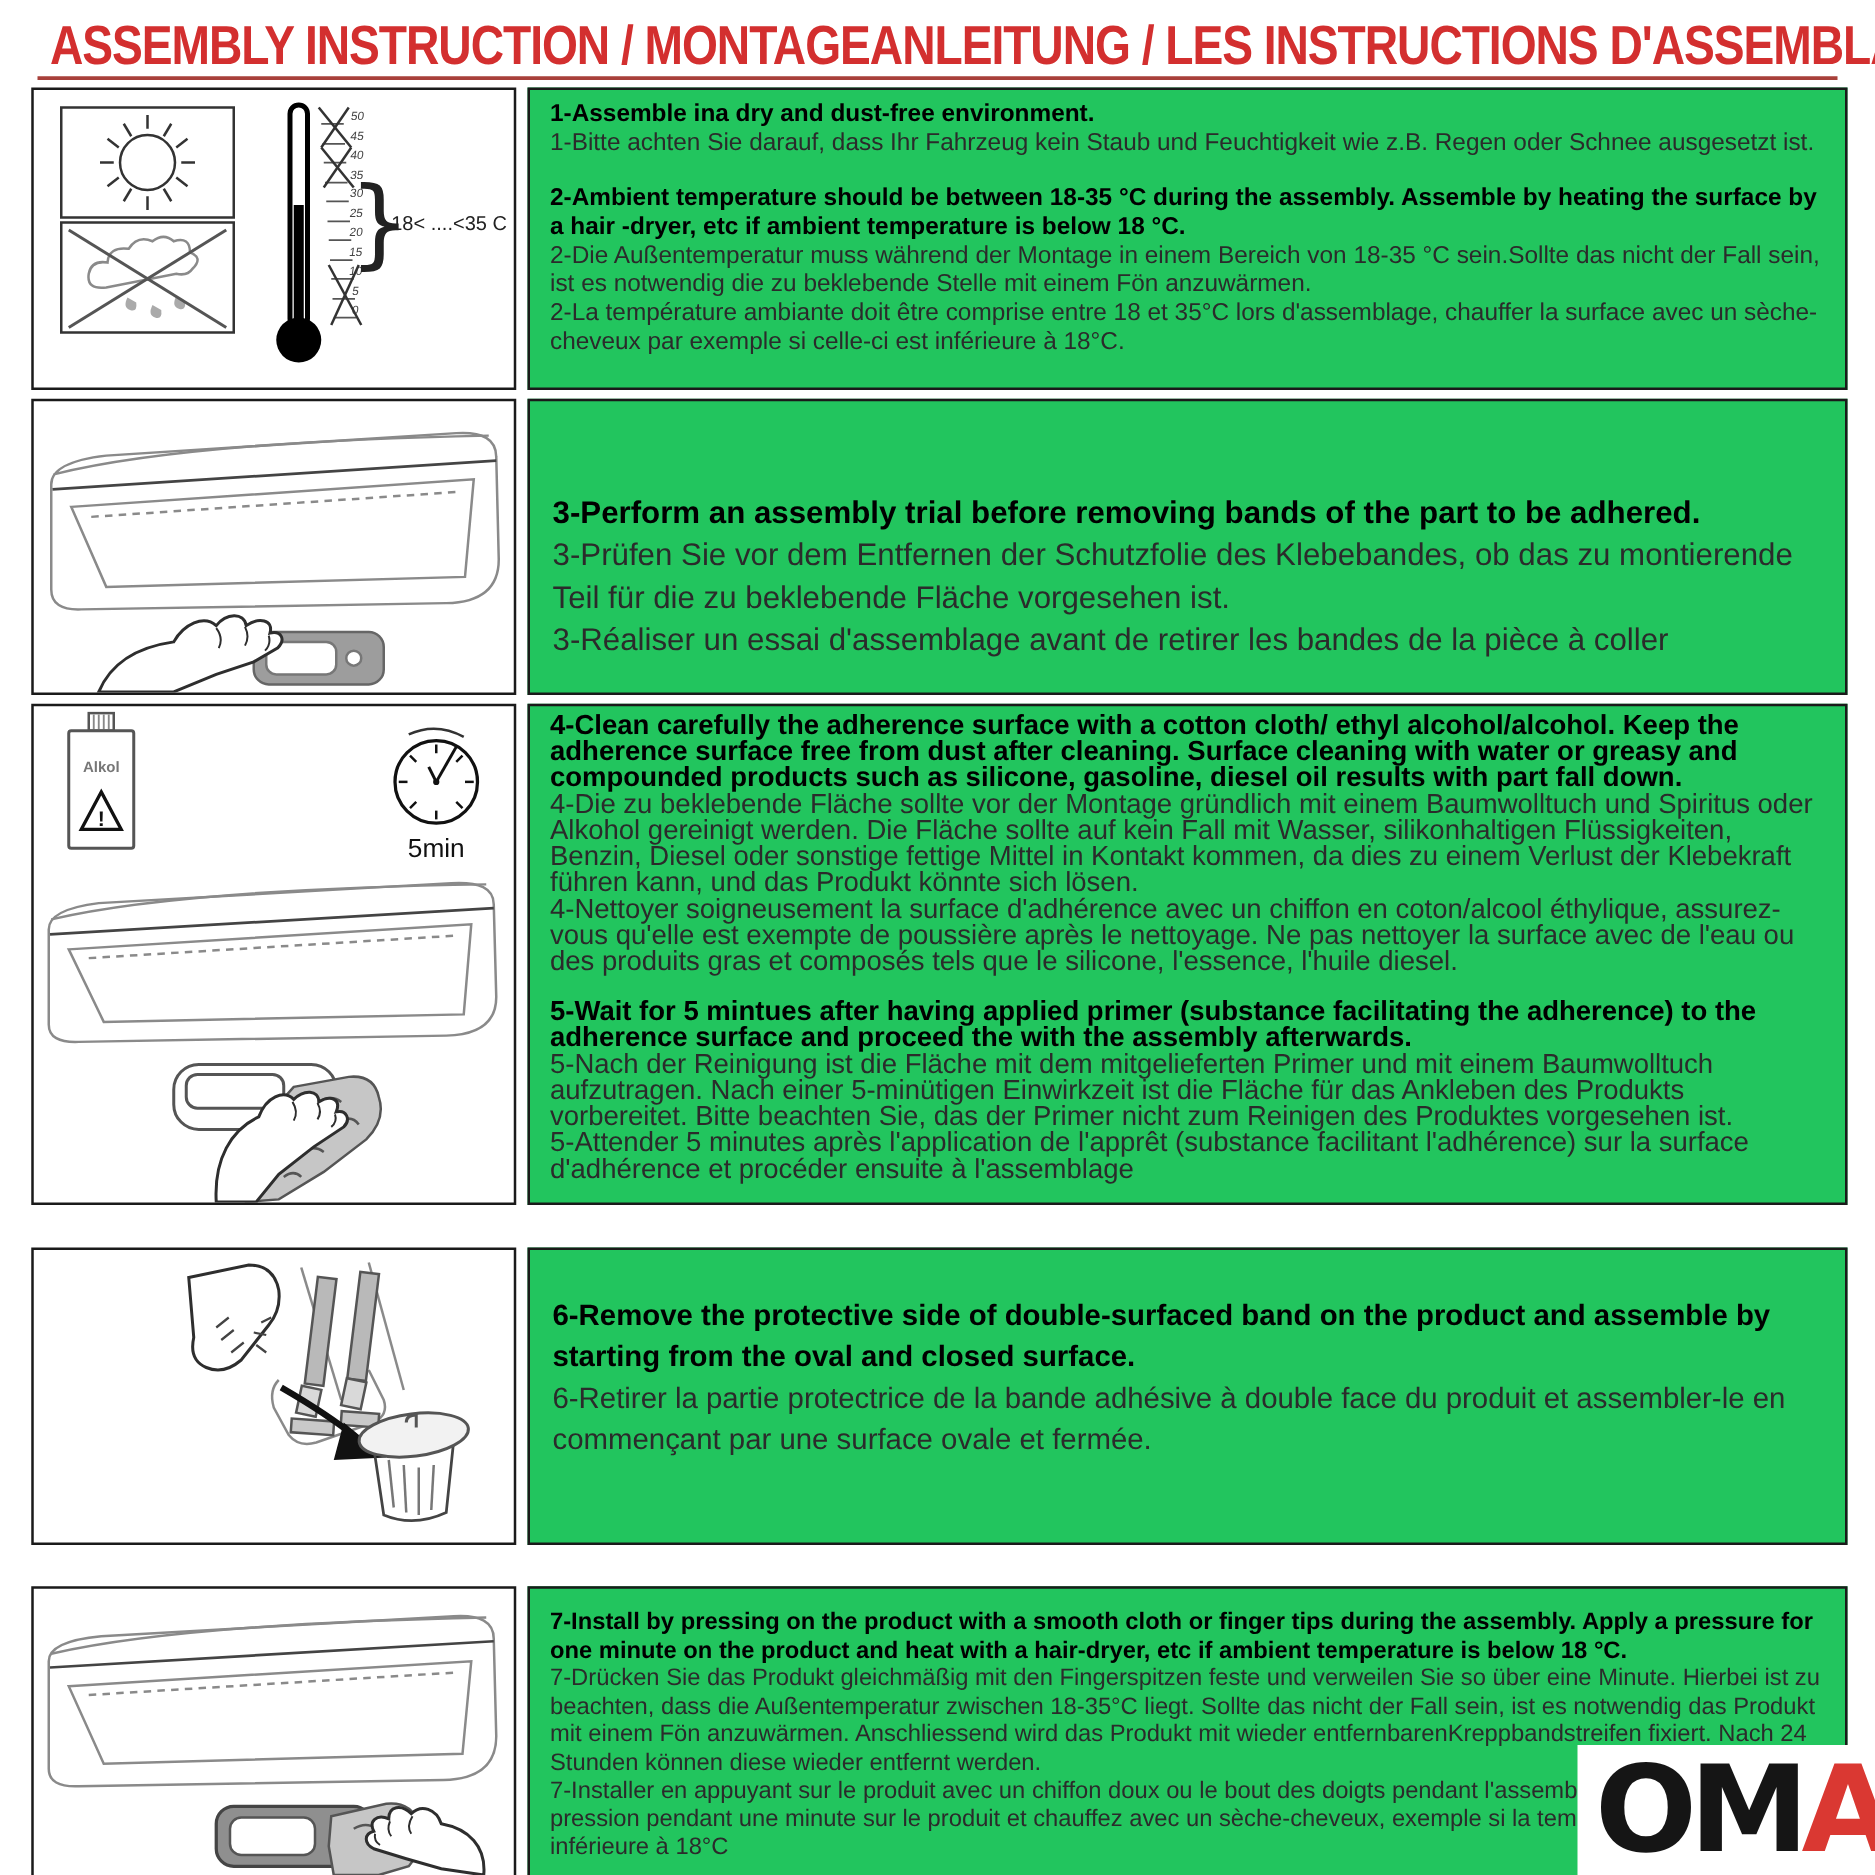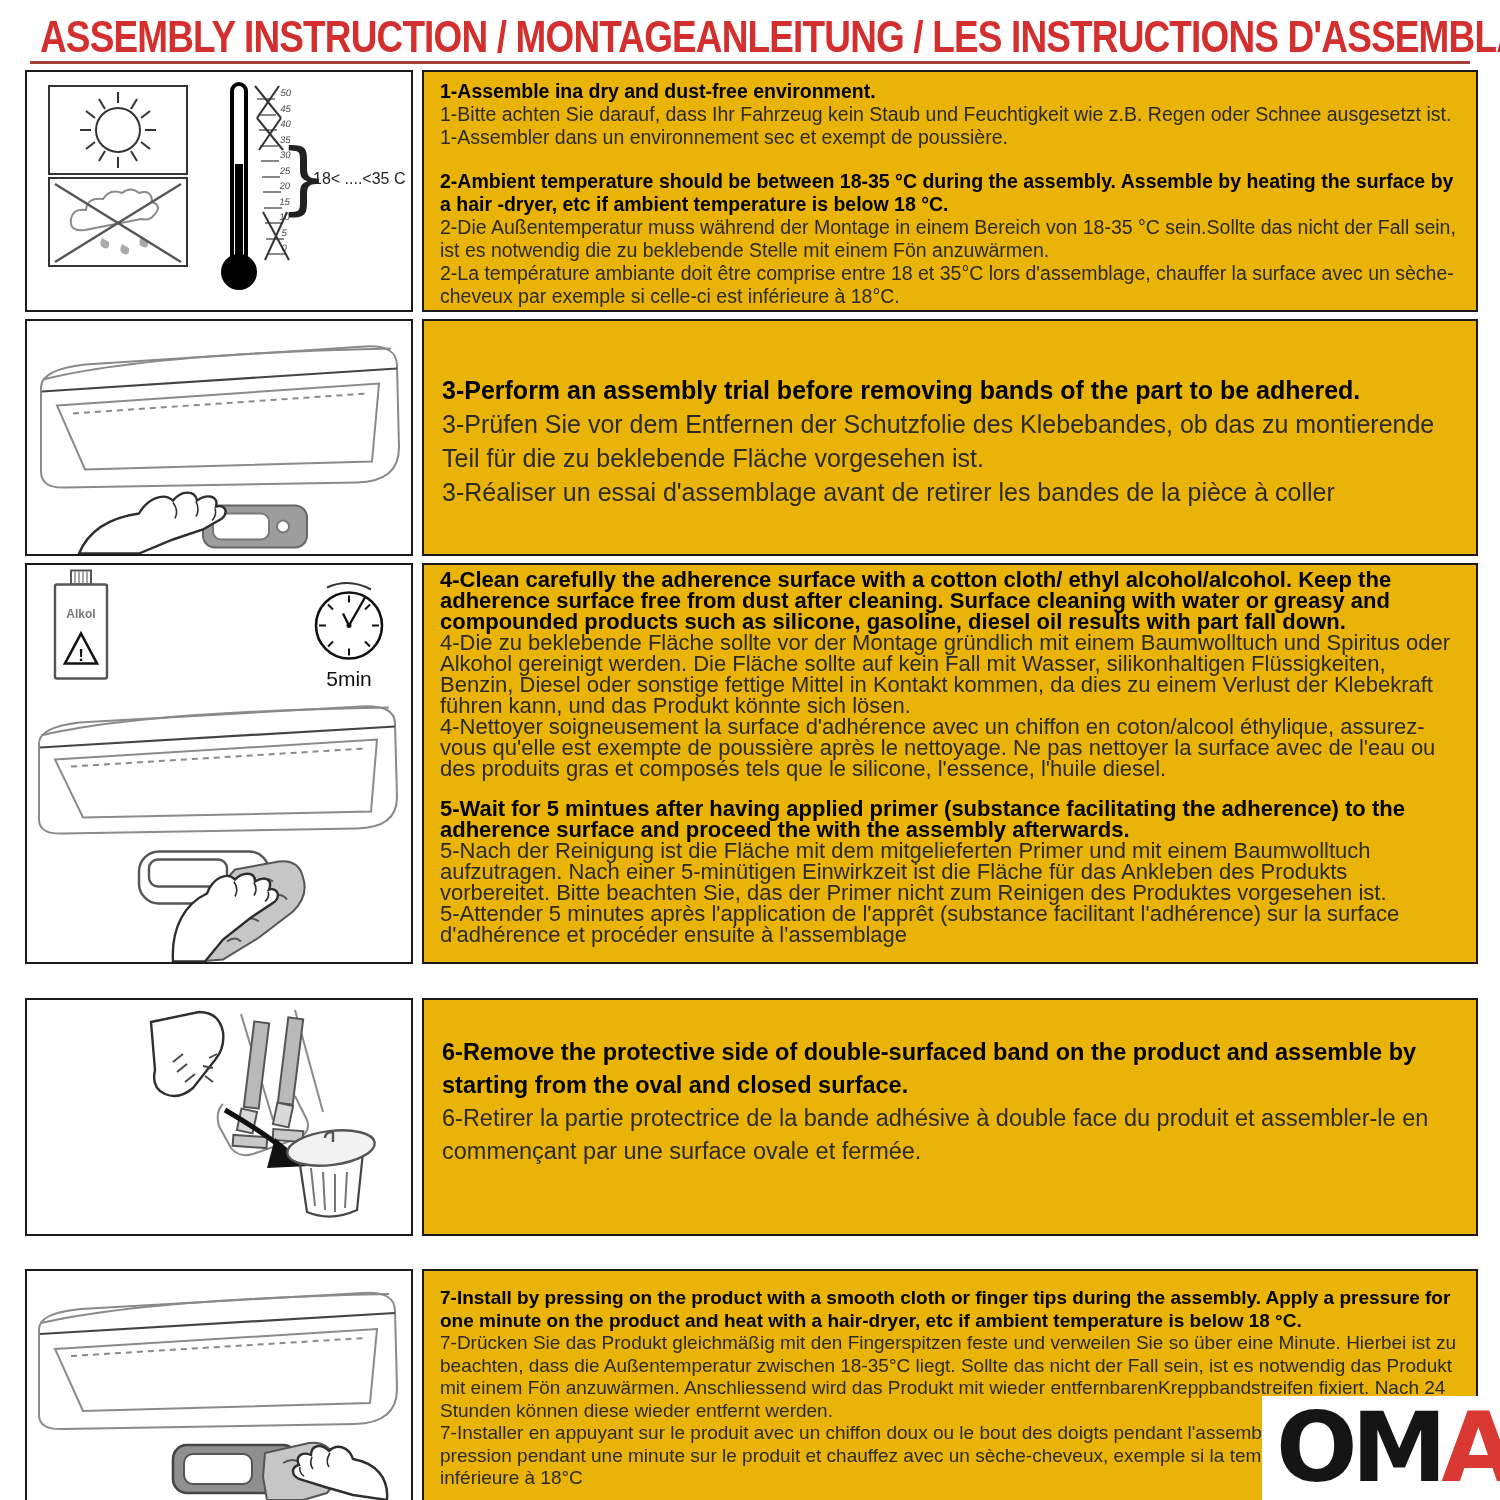--- a/index.html
+++ b/index.html
@@ -4,27 +4,27 @@
 <style>
   html,body{margin:0;padding:0;background:#fff;}
   body{width:1500px;height:1500px;position:relative;font-family:"Liberation Sans",sans-serif;color:#111;overflow:hidden;}
   .page{position:absolute;left:0;top:0;width:1500px;height:1500px;background:#fff;}
   .title{position:absolute;top:12px;left:40px;margin:0;font-size:44px;font-weight:700;color:#d32f2f;
          white-space:nowrap;letter-spacing:-1px;transform:scaleX(.84);transform-origin:left center;}
   .title-rule{position:absolute;top:61px;left:30px;width:1440px;height:3px;background:#a8403a;}
   .row{position:absolute;left:0;width:1500px;}
   .fig{position:absolute;left:25px;width:388px;height:100%;border:2.5px solid #1a1a1a;background:#fff;box-sizing:border-box;}
   .fig svg{display:block;width:100%;height:100%;}
-  .txt{position:absolute;left:422px;width:1056px;height:100%;border:2.5px solid #1a1a1a;background:#eab308;box-sizing:border-box;overflow:hidden;}
+  .txt{position:absolute;left:422px;width:1056px;height:100%;border:2.5px solid #1a1a1a;background:#22c55e;box-sizing:border-box;overflow:hidden;}
   .txt p{margin:0;color:#2b2b2b;}
   .txt p.b{color:#000;font-weight:700;}
   
   .t1{padding:8px 16px;font-size:19.5px;line-height:23px;}
   .t1 .gap{margin-top:21px;}
-  .t2{padding:52px 18px 0 18px;font-size:25px;line-height:34px;}
+  .t2{padding:72px 18px 0 18px;font-size:25px;line-height:34px;}
   .t3{padding:4px 16px;font-size:22px;line-height:21px;}
   .t3 .gap{margin-top:19px;}
   .t4{padding:36px 18px 0 18px;font-size:23.5px;line-height:33px;}
   .t5{padding:16px 16px;font-size:19px;line-height:22.5px;}
   .logo{position:absolute;left:1262px;top:1396px;width:238px;height:104px;background:#fff;display:flex;align-items:center;justify-content:flex-start;padding-left:14px;box-sizing:border-box;}
   .logo span{font-size:96px;font-weight:700;letter-spacing:-6px;line-height:1;font-family:"DejaVu Sans",sans-serif;}
   .logo .om{color:#151515;text-align:right;}
   .logo .ac{color:#da3832;}
   .ln{stroke:#8a8a8a;stroke-width:2;fill:none;}
   .lnD{stroke:#444;stroke-width:2.2;fill:none;}
@@ -111,21 +111,20 @@
               <line x1="260" y1="140" x2="238" y2="188"></line>
           </g>
           <text x="252" y="133" font-size="78" fill="#222" font-family="DejaVu Sans,sans-serif">}</text>
           <text x="286" y="112" font-size="16" fill="#222" font-family="Liberation Sans,sans-serif">18&lt; ....&lt;35 C</text>
         </g>
       </svg>
     </div>
     <div class="txt t1">
       <p class="b">1-Assemble ina dry and dust-free environment.</p>
       <p>1-Bitte achten Sie darauf, dass Ihr Fahrzeug kein Staub und Feuchtigkeit wie z.B. Regen oder Schnee ausgesetzt ist.</p>
-      <p>1-Assembler dans un environnement sec et exempt de poussière.</p>
       <p class="b gap">2-Ambient temperature should be between 18-35 °C  during the assembly. Assemble by heating the surface by a hair -dryer, etc if ambient temperature is below 18 °C.</p>
       <p>2-Die Außentemperatur muss während der Montage in einem Bereich von 18-35 °C  sein.Sollte das nicht der Fall sein, ist es notwendig die zu beklebende Stelle mit einem Fön anzuwärmen.</p>
       <p>2-La température ambiante doit être comprise entre 18 et 35°C lors d'assemblage, chauffer la surface avec un sèche-cheveux par exemple si celle-ci est inférieure à 18°C.</p>
     </div>
   </section>
 
   <section class="row" style="top:319px;height:237px;">
     <div class="fig">
       <svg viewBox="0 0 384 232">
         <g>

